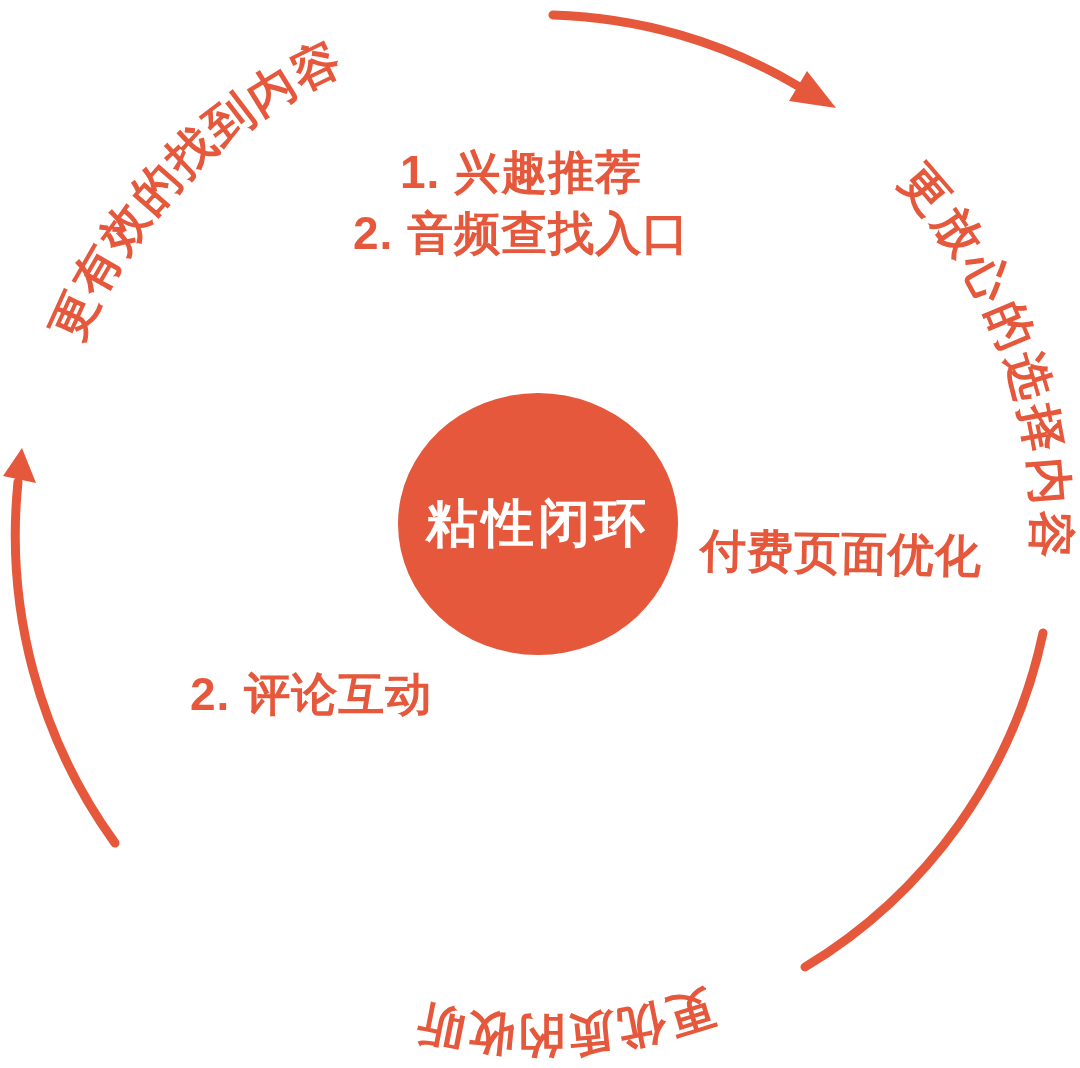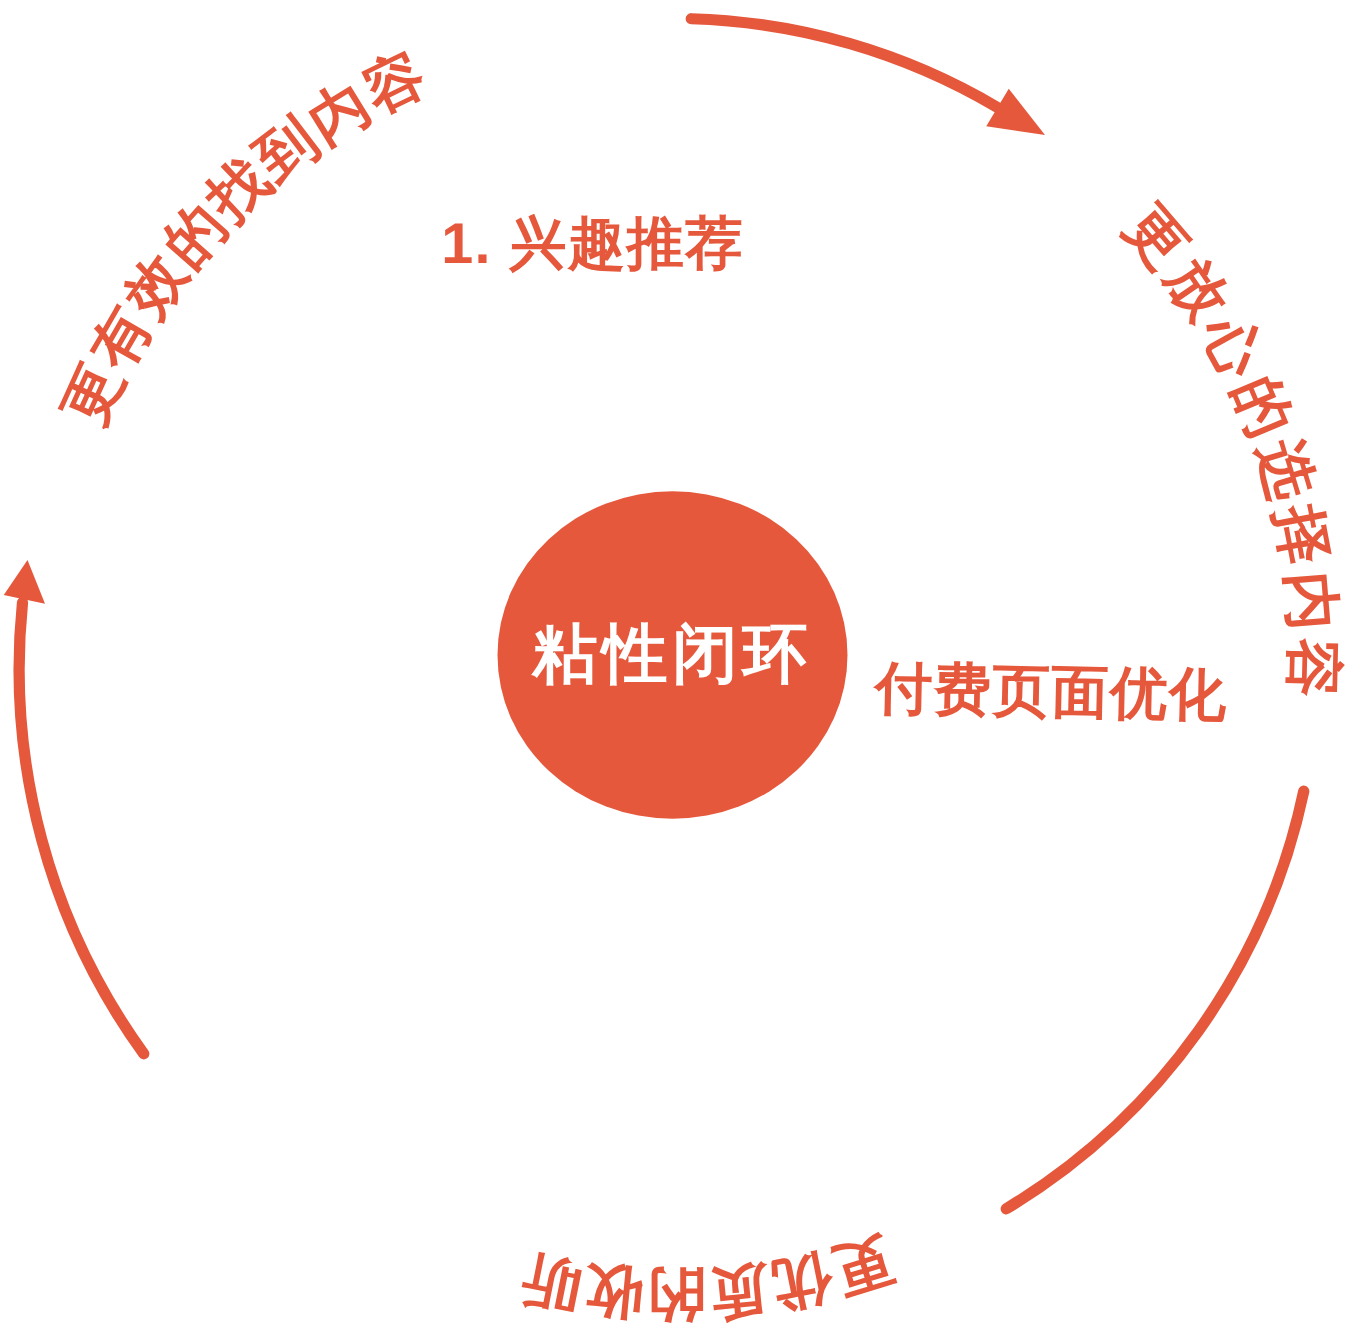--- a/index.html
+++ b/index.html
@@ -51,21 +51,21 @@
   }
   .note {
     position: absolute;
     color: var(--accent);
     font-size: 46px;
     font-weight: bold;
     letter-spacing: 1px;
     white-space: nowrap;
   }
   .note .line { height: 61px; line-height: 61px; }
-  .top-list    { left: 353px; top: 164px; text-align: center; }
+  .top-list    { left: 353px; top: 142px; text-align: center; }
   .bottom-list { left: 190px; top: 664px; }
   .right-label {
     left: 700px; top: 521px;
     height: 58px; line-height: 58px;
     transform: rotate(1.2deg);
     transform-origin: left center;
   }
 </style>
 </head>
 <body>
@@ -95,20 +95,22 @@
       <textPath href="#textCircle" startOffset="1383">更优质的收听</textPath>
     </text>
   </svg>
 
   <div class="center-circle">
     <span class="center-label">粘性闭环</span>
   </div>
 
   <div class="note top-list">
     <div class="line">1. 兴趣推荐</div>
+    <div class="line">2. 音频查找入口</div>
   </div>
 
   <div class="note right-label">付费页面优化</div>
 
   <div class="note bottom-list">
+    <div class="line">2. 评论互动</div>
   </div>
 
 </div>
 
 </body></html>

